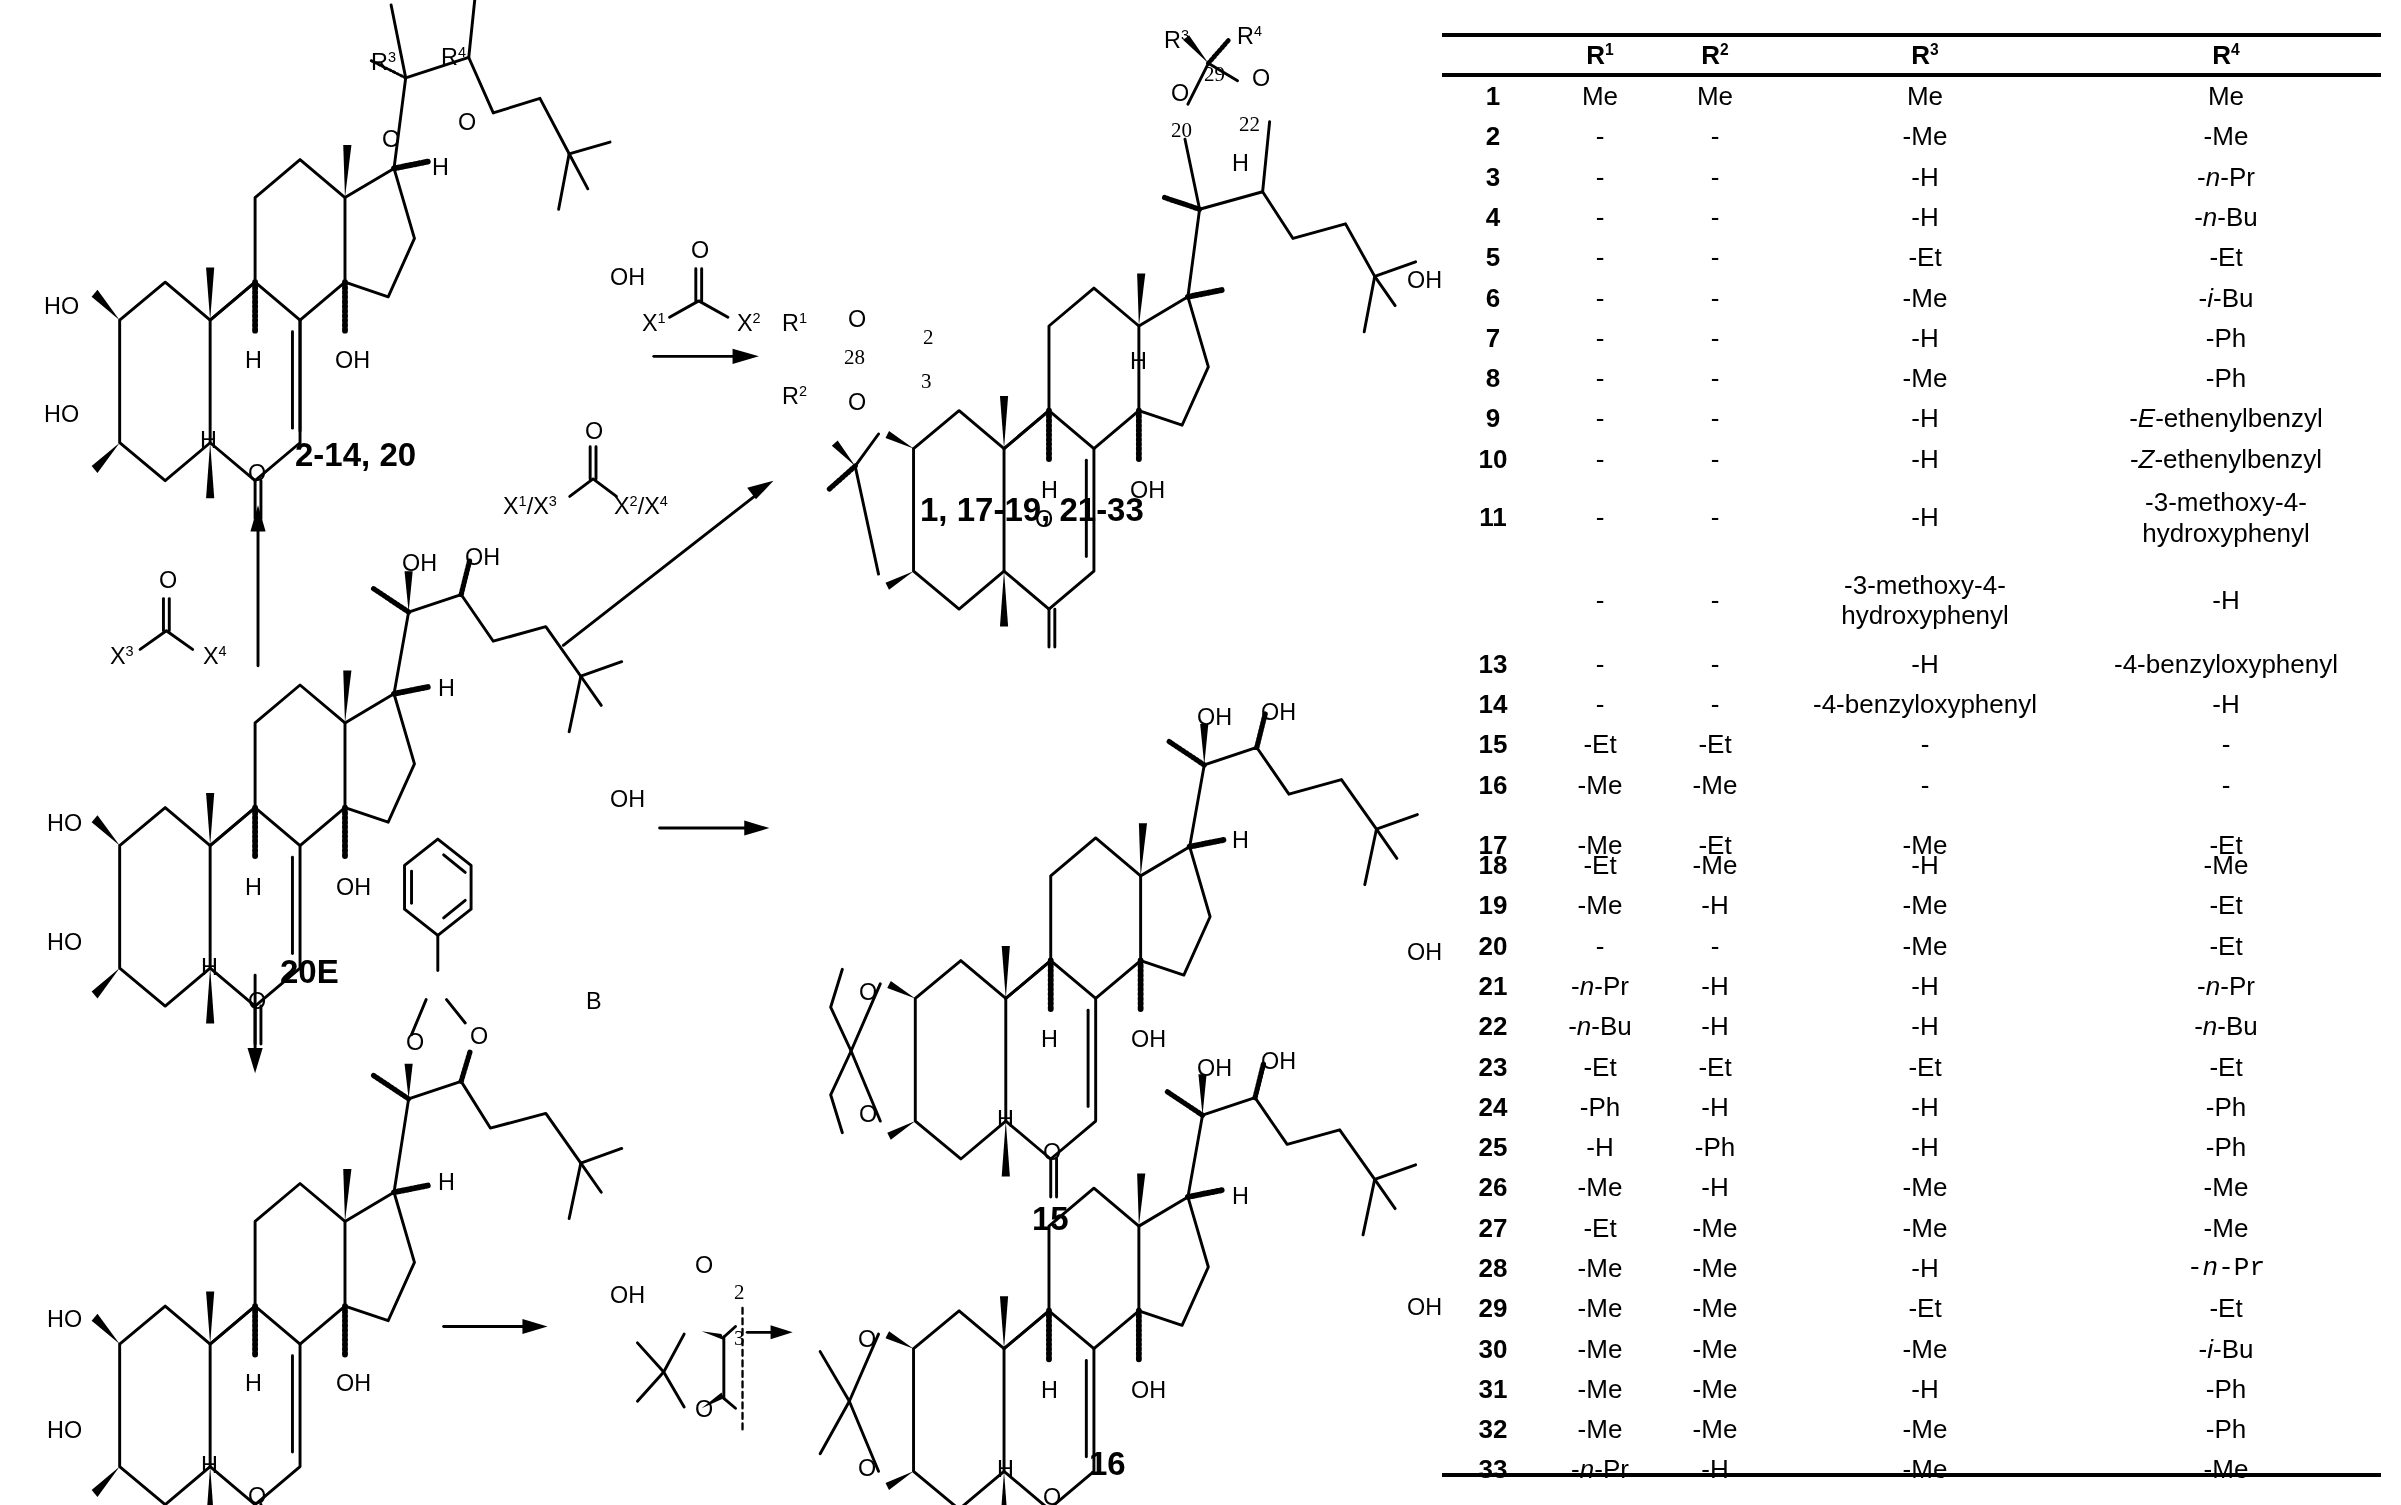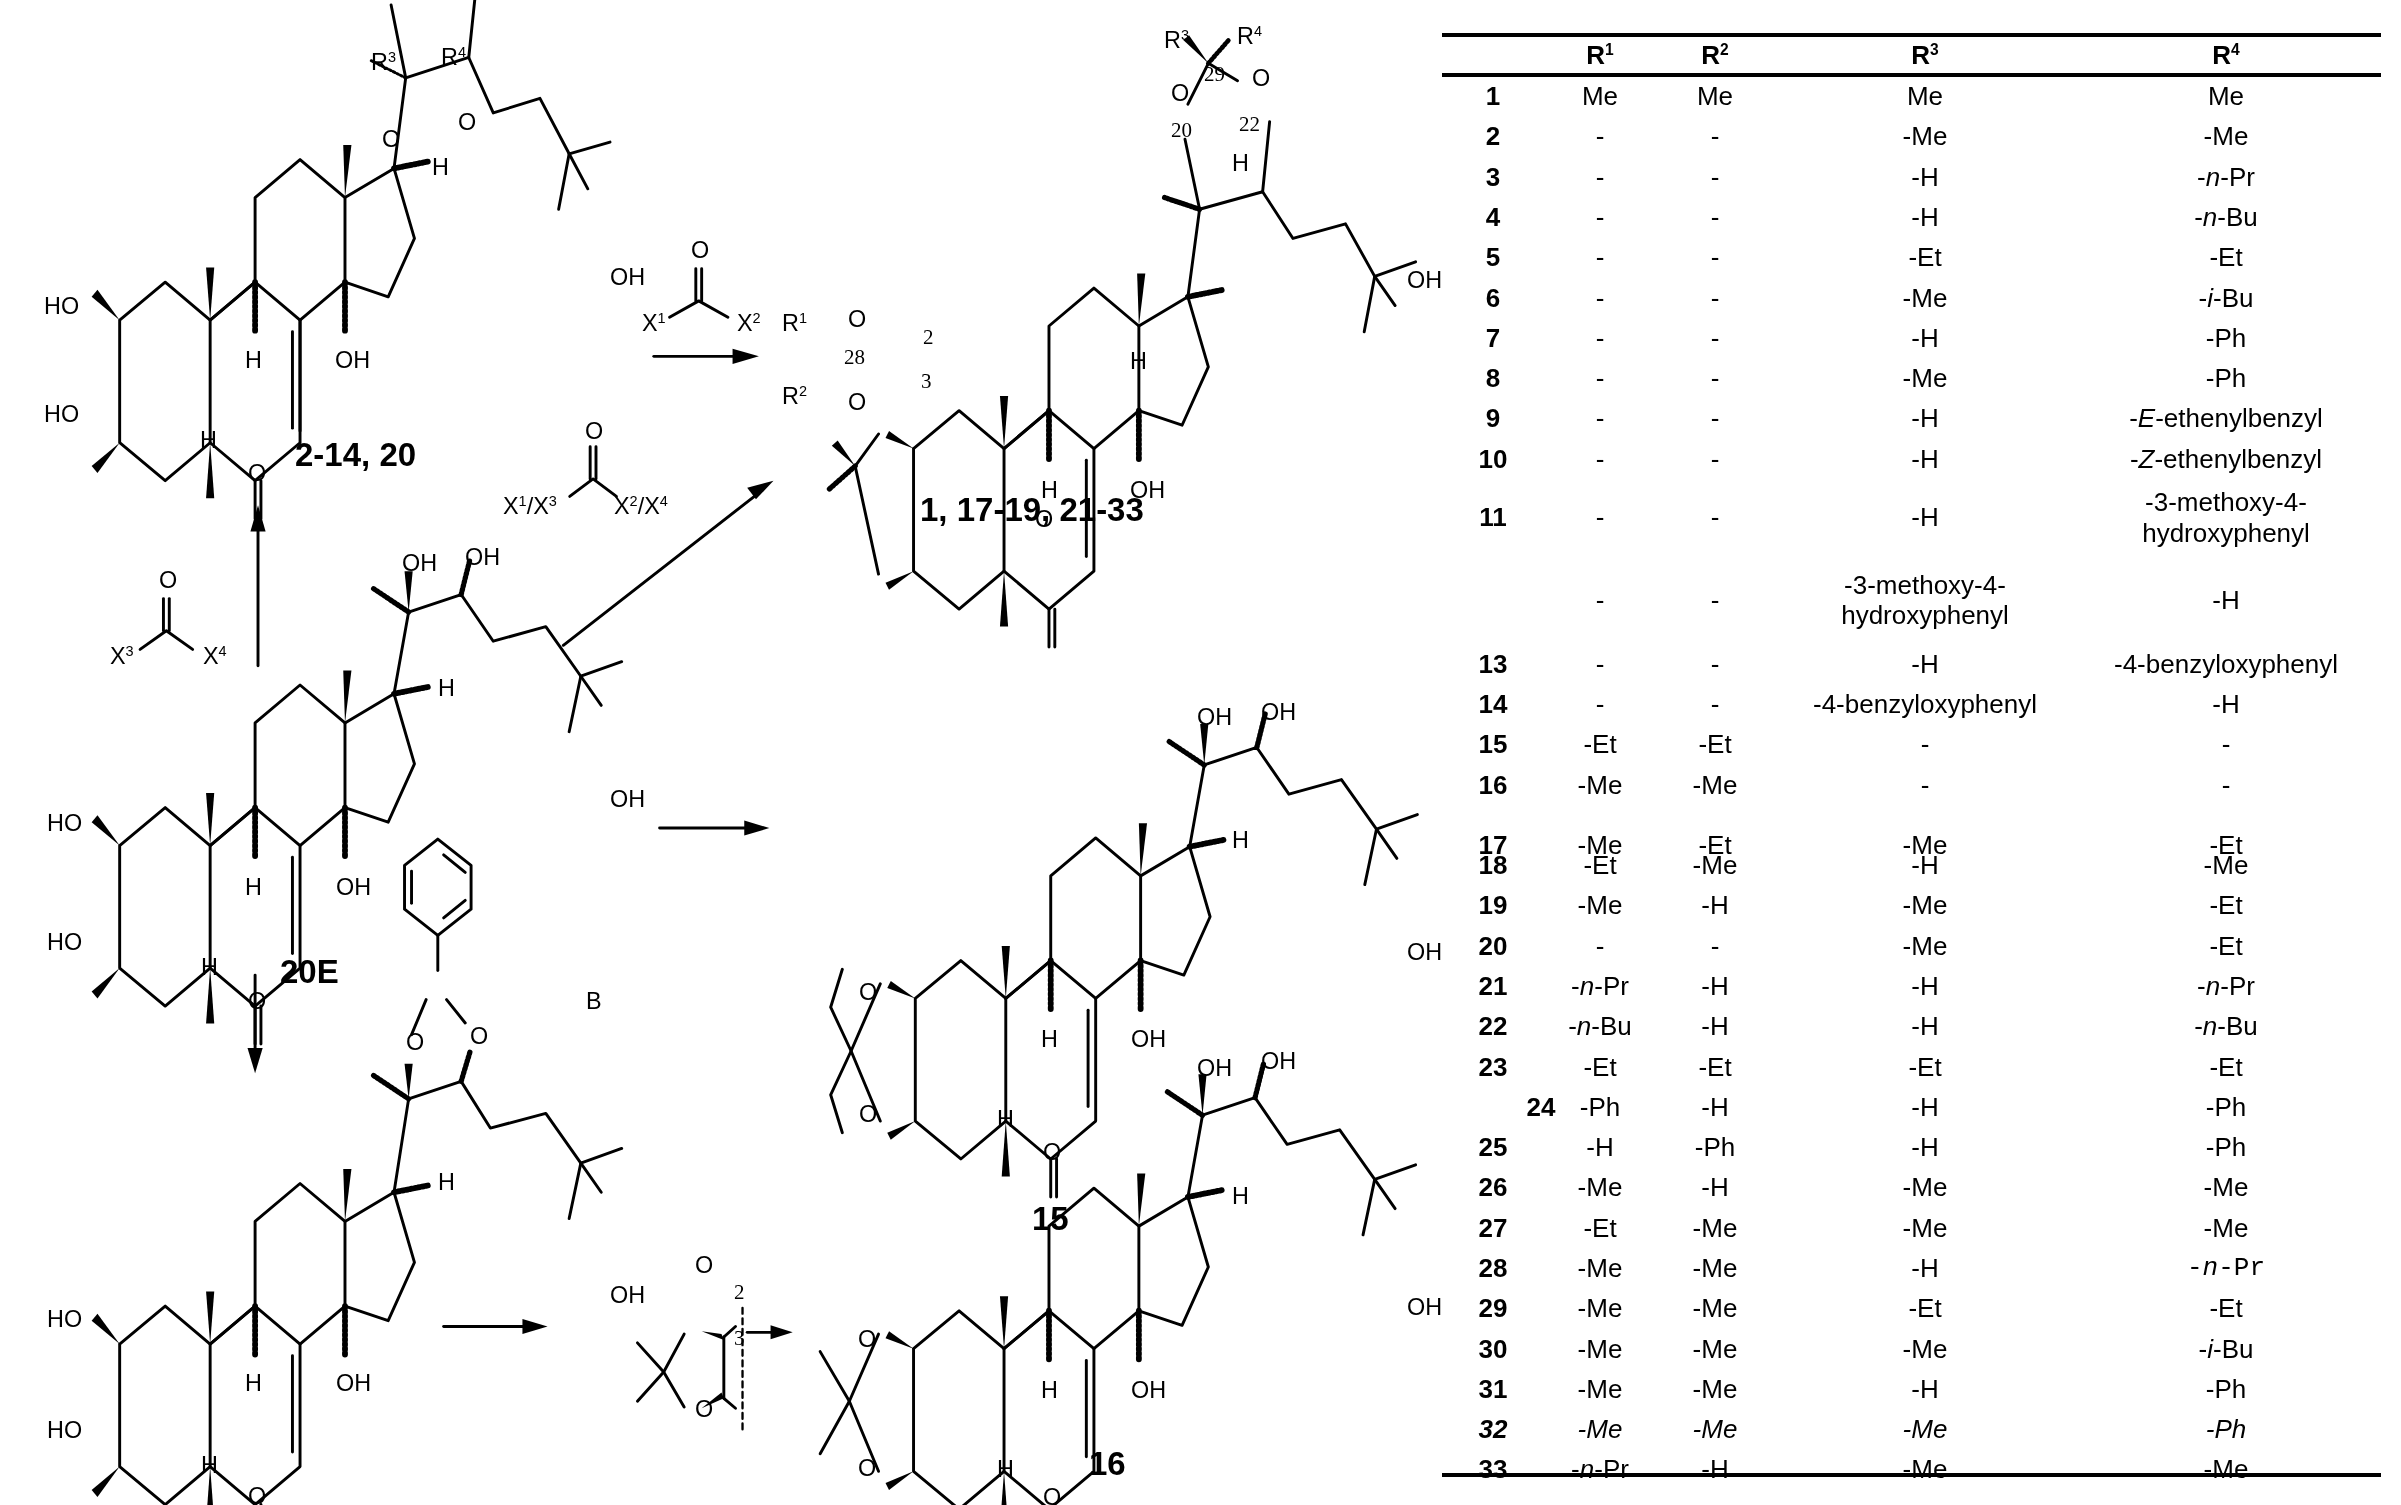--- a/index.html
+++ b/index.html
@@ -544,21 +544,21 @@
         <div class="cell " style="left: 784px;">-<i>n</i>-Bu</div>
       </div>
       <div class="row" style="top: 1014px; height: 40px;">
         <div class="cell id" style="left: 51px;">23</div>
         <div class="cell " style="left: 158px;">-Et</div>
         <div class="cell " style="left: 273px;">-Et</div>
         <div class="cell " style="left: 483px;">-Et</div>
         <div class="cell " style="left: 784px;">-Et</div>
       </div>
       <div class="row" style="top: 1054px; height: 40px;">
-        <div class="cell id" style="left: 51px; margin-left: 48px;">24</div>
+        <div class="cell id" style="left: 51px;">24</div>
         <div class="cell " style="left: 158px;">-Ph</div>
         <div class="cell " style="left: 273px;">-H</div>
         <div class="cell " style="left: 483px;">-H</div>
         <div class="cell " style="left: 784px;">-Ph</div>
       </div>
       <div class="row" style="top: 1094px; height: 40px;">
         <div class="cell id" style="left: 51px;">25</div>
         <div class="cell " style="left: 158px;">-H</div>
         <div class="cell " style="left: 273px;">-Ph</div>
         <div class="cell " style="left: 483px;">-H</div>
@@ -599,21 +599,21 @@
         <div class="cell " style="left: 483px;">-Me</div>
         <div class="cell " style="left: 784px;">-<i>i</i>-Bu</div>
       </div>
       <div class="row" style="top: 1336px; height: 40px;">
         <div class="cell id" style="left: 51px;">31</div>
         <div class="cell " style="left: 158px;">-Me</div>
         <div class="cell " style="left: 273px;">-Me</div>
         <div class="cell " style="left: 483px;">-H</div>
         <div class="cell " style="left: 784px;">-Ph</div>
       </div>
-      <div class="row" style="top: 1376px; height: 40px; font-style: italic;">
+      <div class="row" style="top: 1376px; height: 40px;">
         <div class="cell id" style="left: 51px;">32</div>
         <div class="cell " style="left: 158px;">-Me</div>
         <div class="cell " style="left: 273px;">-Me</div>
         <div class="cell " style="left: 483px;">-Me</div>
         <div class="cell " style="left: 784px;">-Ph</div>
       </div>
       <div class="row" style="top: 1416px; height: 40px;">
         <div class="cell id" style="left: 51px;">33</div>
         <div class="cell " style="left: 158px;">-<i>n</i>-Pr</div>
         <div class="cell " style="left: 273px;">-H</div>

